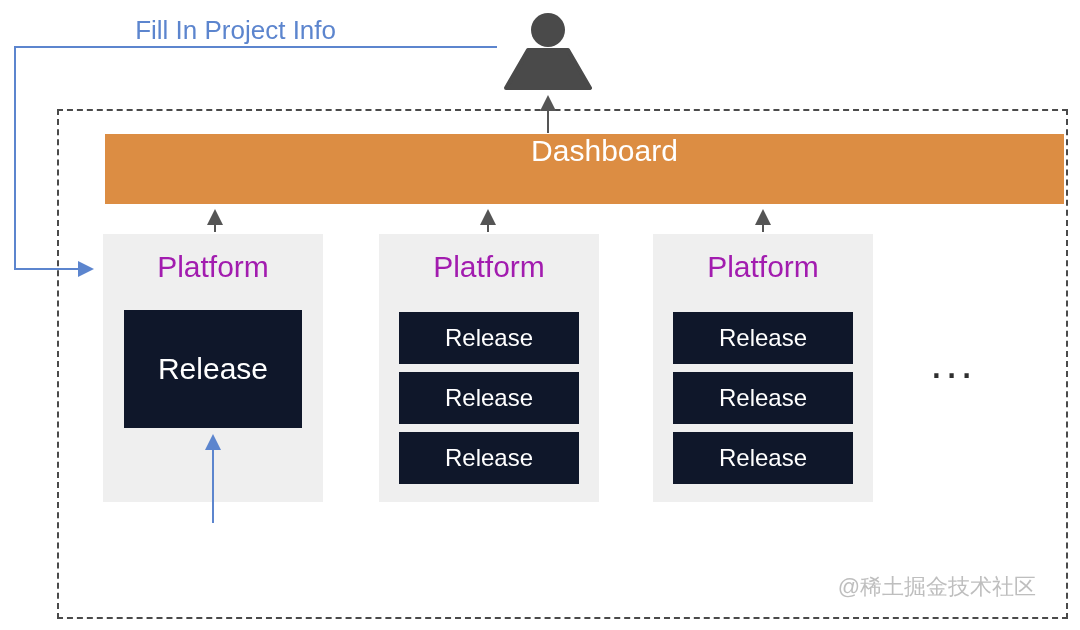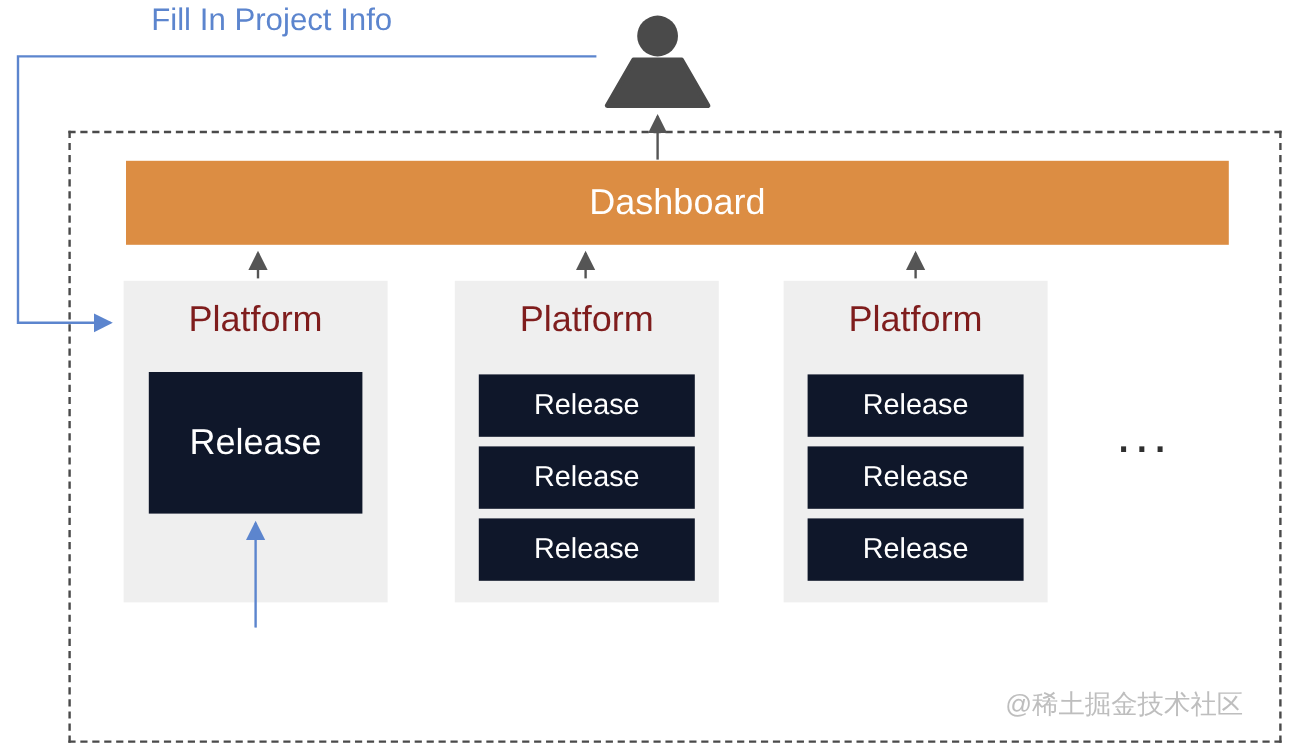--- a/index.html
+++ b/index.html
@@ -6,42 +6,42 @@
   body { font-family:"Liberation Sans", sans-serif; }
   .canvas {
     position:relative; width:1080px; height:630px; background:#ffffff;
     overflow:hidden;
   }
   .overlay {
     position:absolute; left:0; top:0; width:1080px; height:630px;
     pointer-events:none; z-index:5;
   }
   .fill-info {
-    position:absolute; left:126px; top:1px; width:210px;
-    font-size:26px; color:#5C85CE; text-align:left; z-index:6;
+    position:absolute; left:126px; top:15px; width:210px;
+    font-size:26px; color:#5C85CE; text-align:right; z-index:6;
   }
   .dashed-frame {
     position:absolute; left:57px; top:109px; width:1007px; height:506px;
     border:2px dashed #4a4a4a; z-index:1;
   }
   .bar {
-    position:absolute; display:flex; align-items:center; justify-content:center;
-    color:#ffffff; font-size:30px; z-index:2;
+    position:absolute; display:flex; justify-content:center;
+    color:#ffffff; font-size:30px; z-index:2;padding-left:40px;
   }
   .dashboard { left:105px; top:134px; width:919px; height:70px; background:#DC8D43; }
   .api      { left:105px; top:525px; width:916px; height:72px; background:#7CAC5D; }
   .platform {
     position:absolute; top:234px; width:220px; height:268px;
     background:#EFEFEF; z-index:2;
   }
   .p1 { left:103px; }
   .p2 { left:379px; }
   .p3 { left:653px; }
   .ptitle {
-    margin-top:16px; text-align:center; font-size:30px; color:#7f1d1d;
+    margin-top:16px; text-align:center; font-size:30px; color:#a21caf;
   }
   .release {
     position:absolute; background:#0f172a; color:#ffffff;
     display:flex; align-items:center; justify-content:center;
   }
   .release.big   { left:21px; top:76px;  width:178px; height:118px; font-size:30px; }
   .release.small { left:20px; width:180px; height:52px; font-size:24px; }
   .r0 { top:78px; }
   .r1 { top:138px; }
   .r2 { top:198px; }

